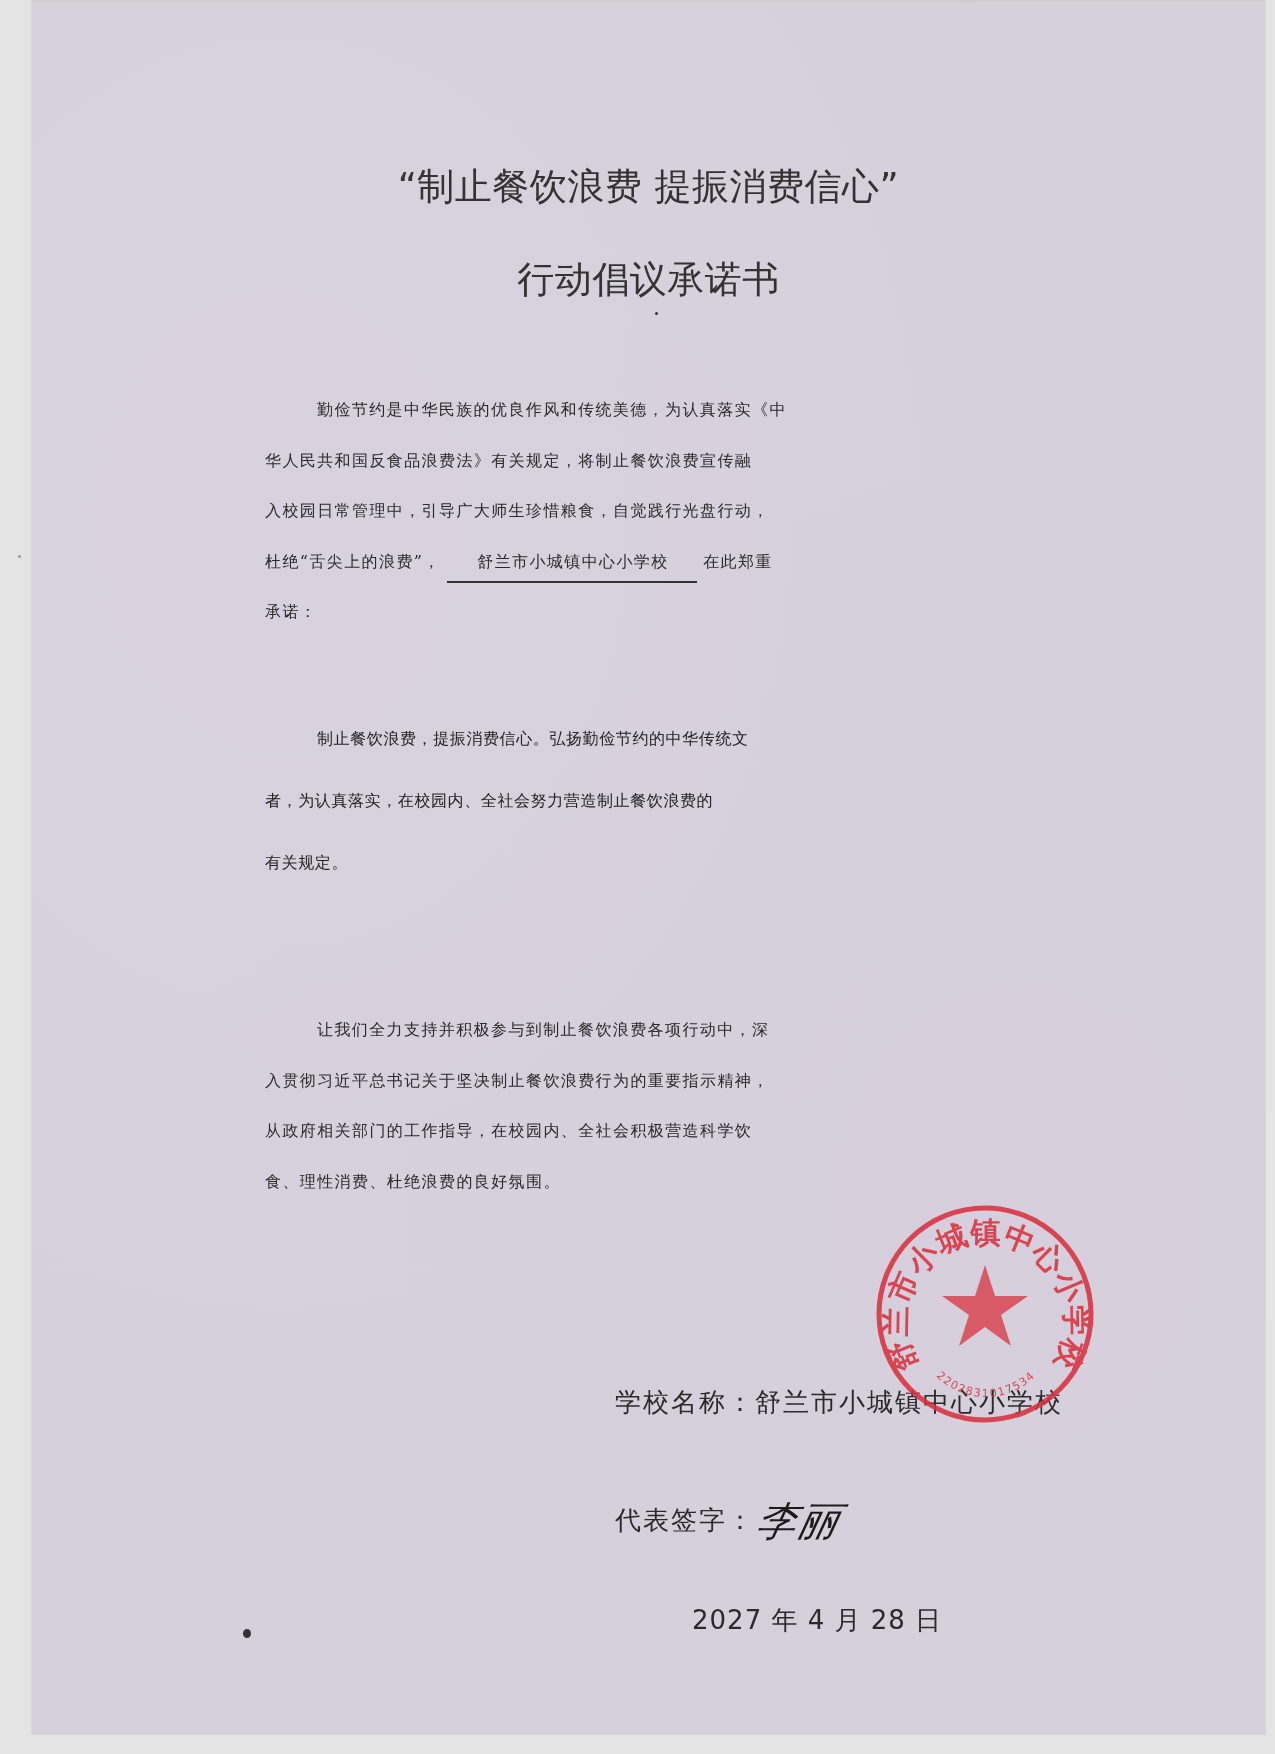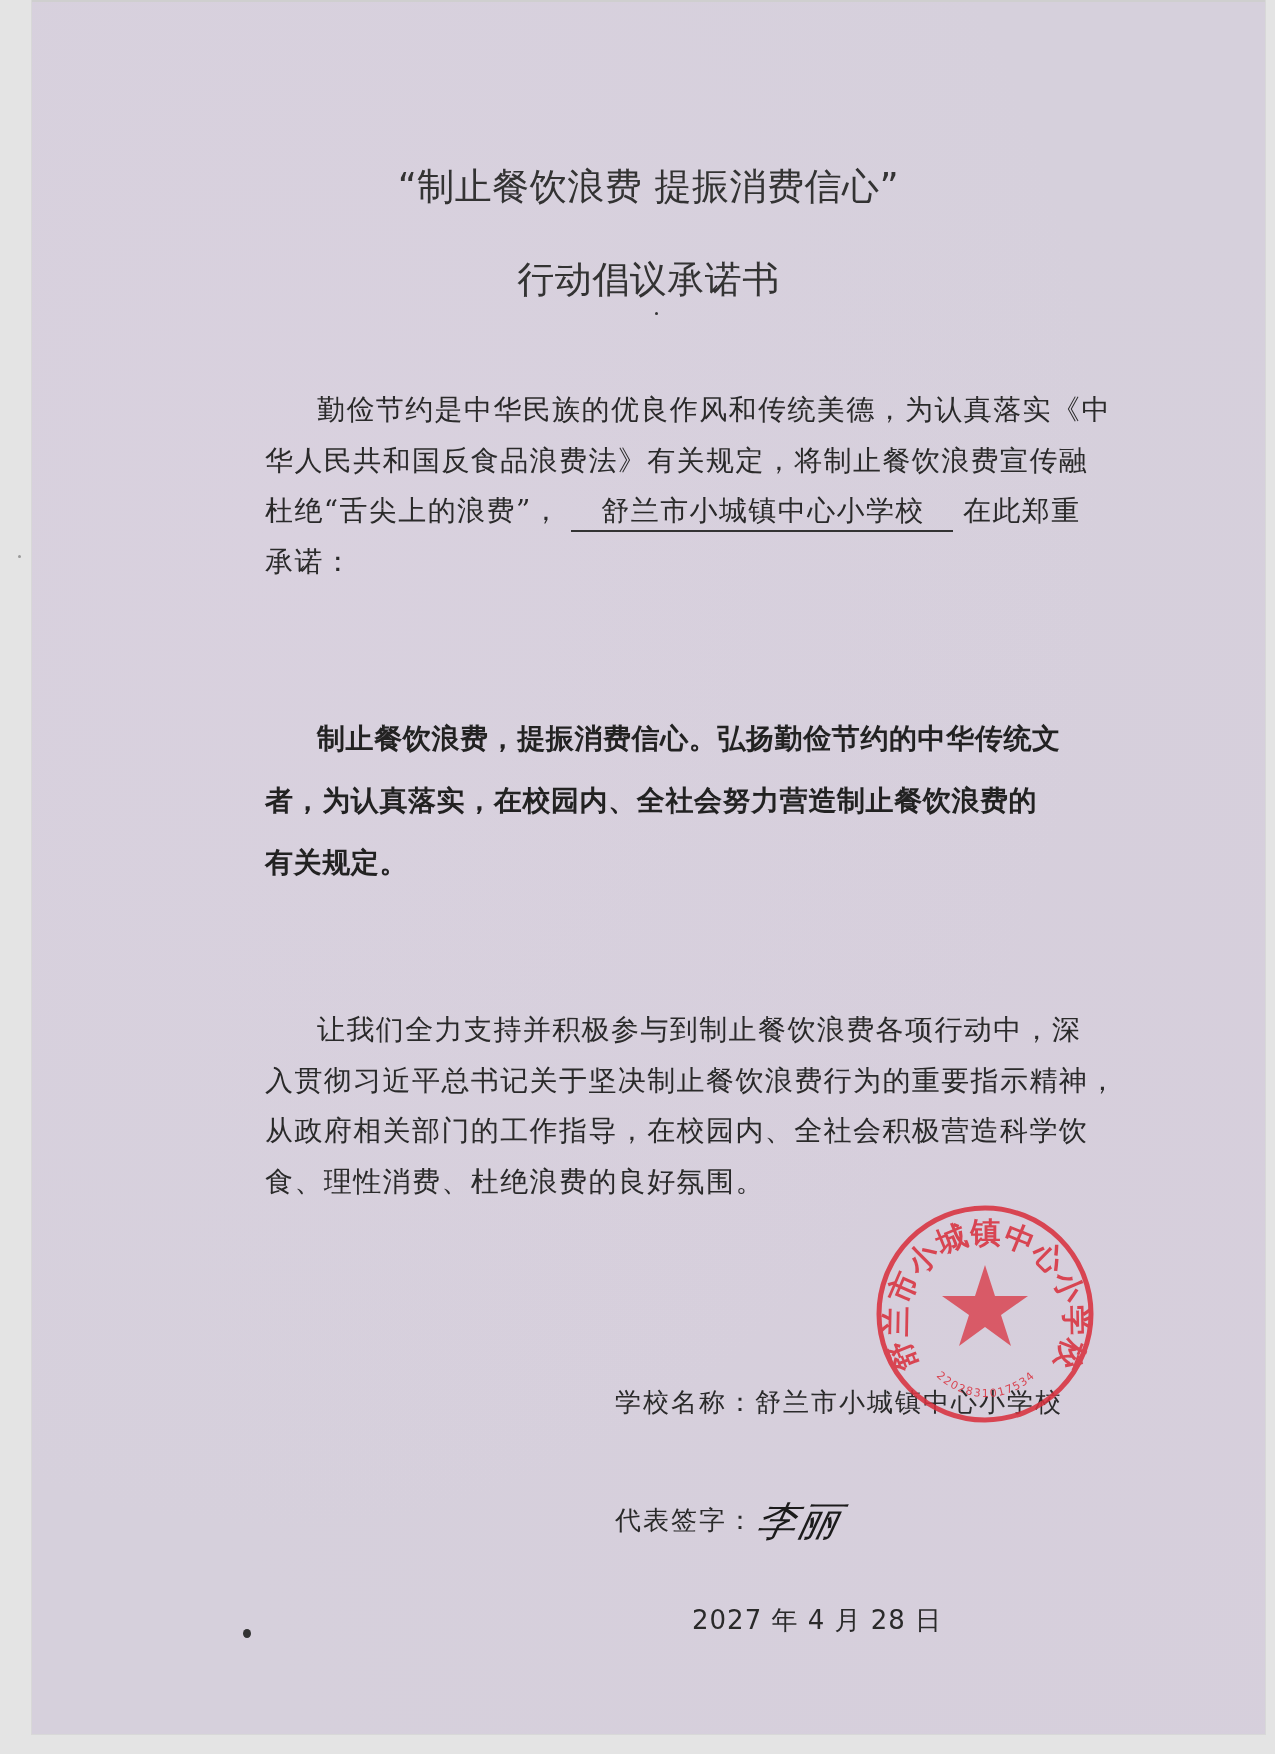--- a/index.html
+++ b/index.html
@@ -39,35 +39,35 @@
       white-space: nowrap;
     }
     .title-1 { top: 160px; }
     .title-2 { top: 253px; }
 
     .para {
       position: absolute;
       left: 233px;
       width: 858px;
       color: #2a2a2a;
-      font-size: 28px;
+      font-size: 16px;
       line-height: 50.5px;
       text-align: justify;
       text-indent: 52px;
       letter-spacing: 1.4px;
     }
     .para .line { display: block; white-space: nowrap; }
     .para .line.first { padding-left: 52px; }
     .para { text-indent: 0; }
 
     .p1 { top: 383px; }
     .p2 {
       top: 706px;
       font-family: "DejaVu Sans", "Liberation Sans", sans-serif;
-      font-weight: bold;
+      font-weight: normal;
       line-height: 62px;
       letter-spacing: 0.6px;
       color: #222;
     }
     .p3 { top: 1003px; }
 
     .blank-fill {
       display: inline-block;
       border-bottom: 2px solid #333;
       padding: 0 28px 0 30px;
@@ -120,20 +120,21 @@
 <body>
 
 <div class="paper">
 
   <div class="title title-1">“制止餐饮浪费  提振消费信心”</div>
   <div class="title title-2">行动倡议承诺书</div>
 
   <div class="para p1">
     <span class="line first">勤俭节约是中华民族的优良作风和传统美德，为认真落实《中</span>
     <span class="line">华人民共和国反食品浪费法》有关规定，将制止餐饮浪费宣传融</span>
+    <span class="line">入校园日常管理中，引导广大师生珍惜粮食，自觉践行光盘行动，</span>
     <span class="line">
       <span>杜绝“舌尖上的浪费”，</span>
       <span class="blank-fill">舒兰市小城镇中心小学校</span>
       <span>在此郑重</span>
     </span>
     <span class="line">承诺：</span>
   </div>
 
   <div class="para p2">
     <span class="line first">制止餐饮浪费，提振消费信心。弘扬勤俭节约的中华传统文</span>

